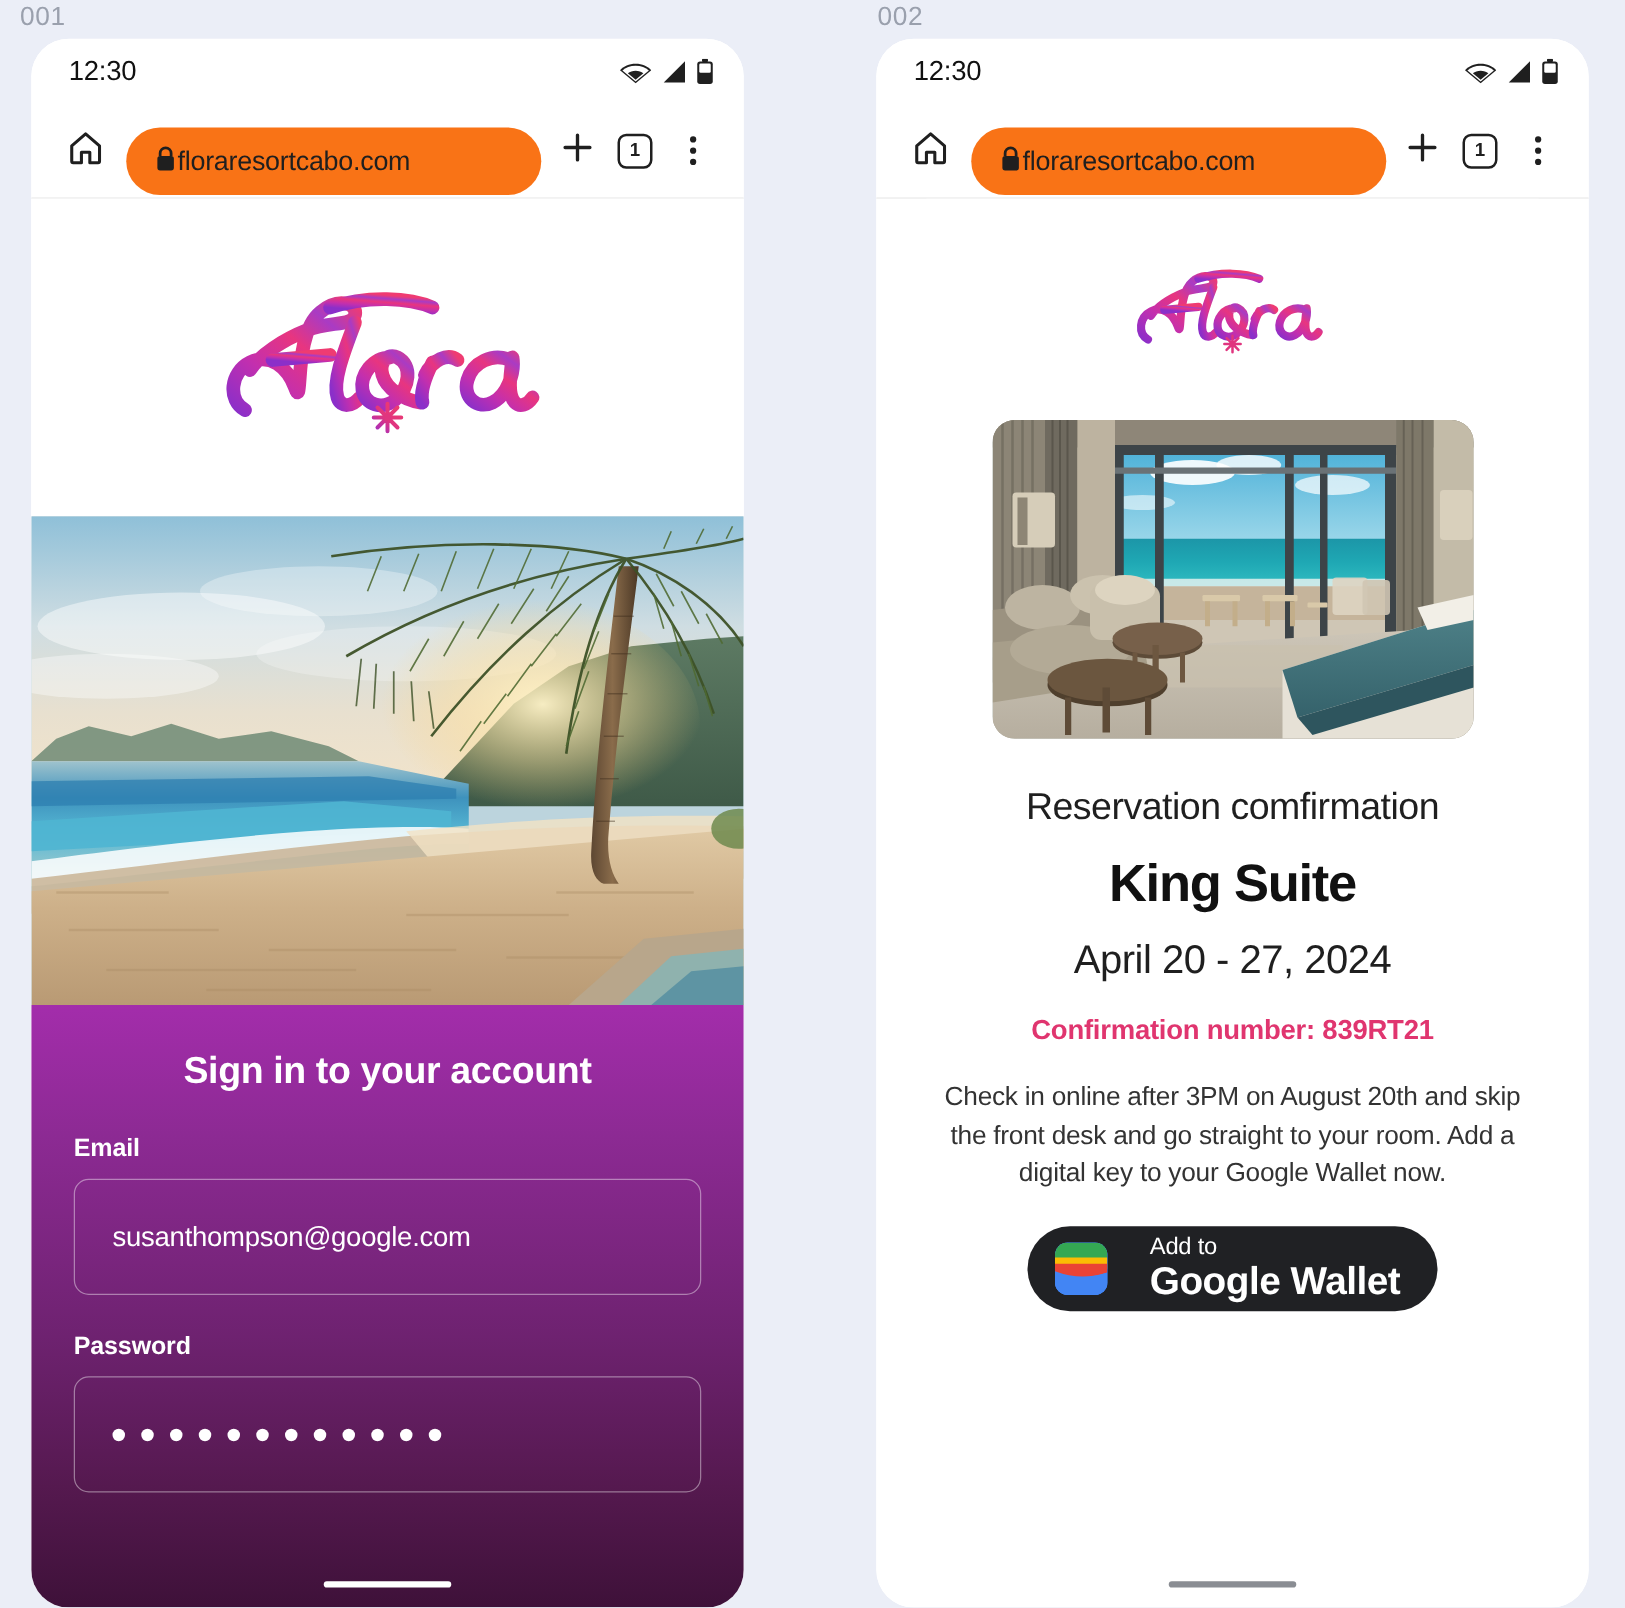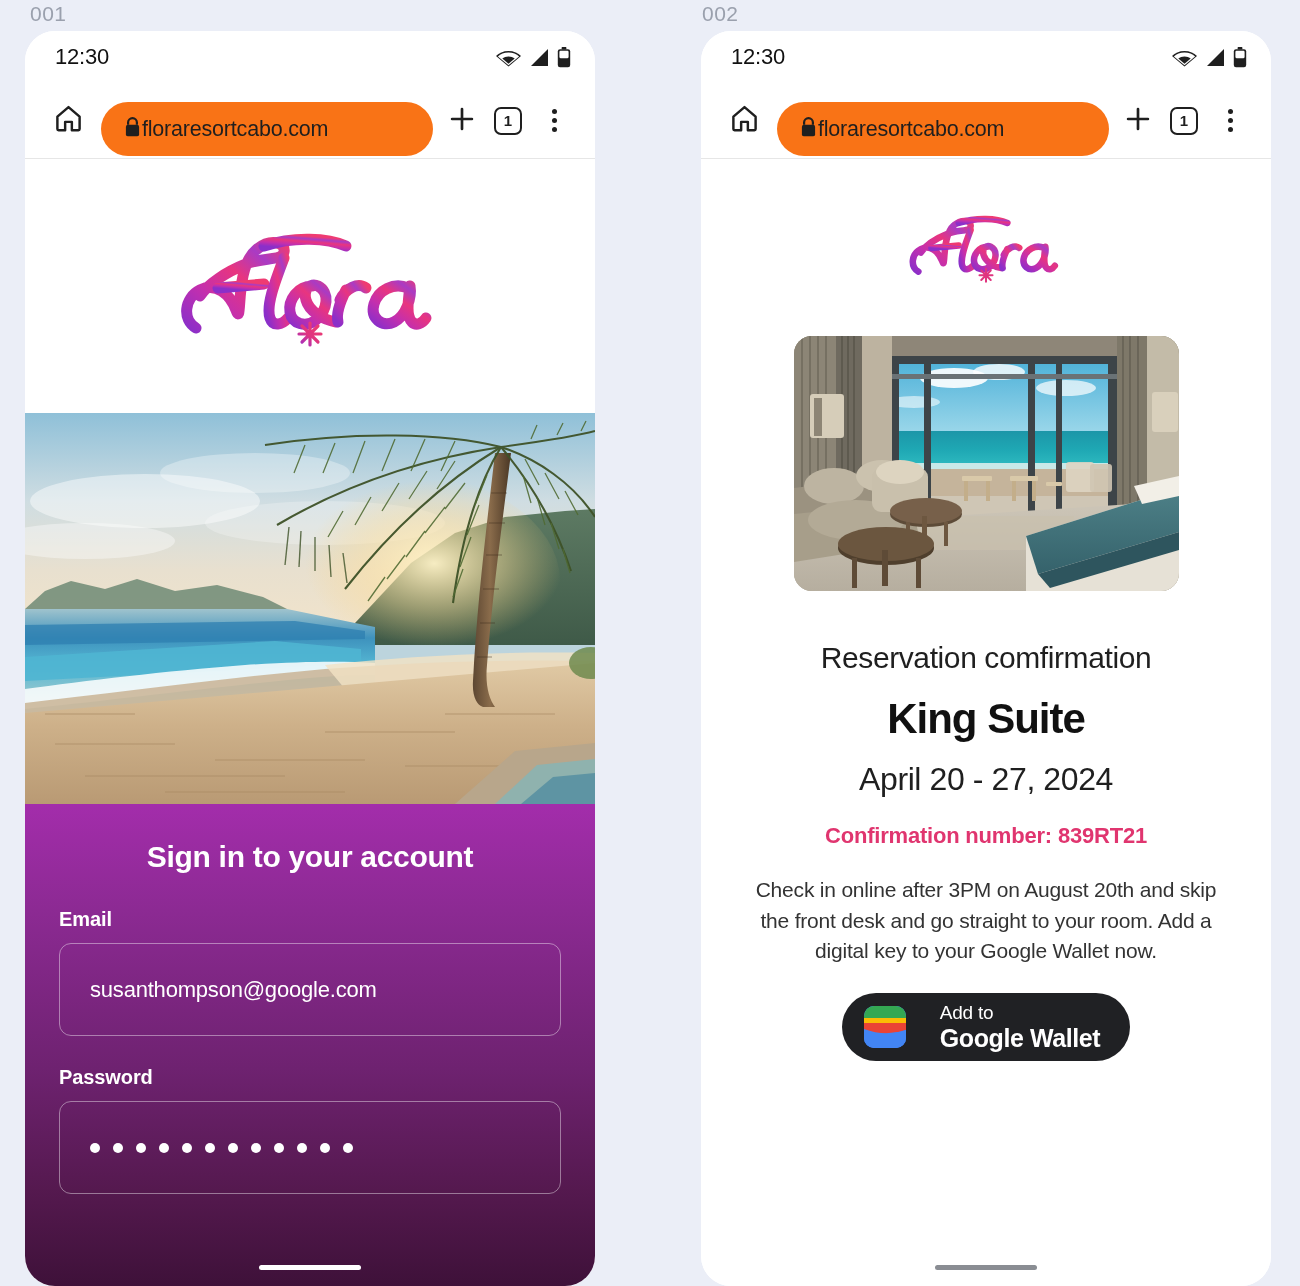--- a/index.html
+++ b/index.html
@@ -20,21 +20,21 @@
   }
 
   
   .frame-caption {
     position: absolute;
     font-size: 21px;
     color: #9aa0ad;
     letter-spacing: 0.5px;
     font-family: "Liberation Sans", sans-serif;
   }
-  #cap-1 { left: 30px; top: 2px; }
+  #cap-1 { left: 16px; top: 2px; }
   #cap-2 { left: 702px; top: 2px; }
 
   
   .phone {
     position: absolute;
     width: 570px;
     height: 1255px;
     background: #ffffff;
     border-radius: 30px;
     overflow: hidden;
@@ -209,21 +209,21 @@
     border-radius: 18px;
     overflow: hidden;
     position: relative;
     background: #cfd9da;
     margin-top: 2px;
     flex: 0 0 auto;
   }
   .room-photo svg { position: absolute; inset: 0; width: 100%; height: 100%; }
 
   .res-sub {
-    margin-top: 50px;
+    margin-top: 38px;
     font-size: 30px;
     color: #1f1f1f;
     letter-spacing: -0.4px;
     text-align: center;
   }
   .res-room {
     margin-top: 20px;
     font-size: 42px;
     font-weight: 700;
     color: #111;
@@ -269,21 +269,21 @@
   .wallet-icon {
     width: 42px; height: 42px;
     border-radius: 10px;
     overflow: hidden;
     flex: 0 0 auto;
     position: relative;
     background: #4285f4;
   }
   .wallet-text { text-align: left; line-height: 1.12; }
   .wallet-line1 { color: #ffffff; font-size: 19px; letter-spacing: -0.2px; }
-  .wallet-line2 { color: #ffffff; font-size: 25px; font-weight: 600; letter-spacing: -0.4px; text-align: right; }
+  .wallet-line2 { color: #ffffff; font-size: 31px; font-weight: 600; letter-spacing: -0.4px; text-align: right; }
 </style>
 </head>
 <body>
 
 <div class="board">
 
   <div class="frame-caption" id="cap-1">001</div>
   <div class="frame-caption" id="cap-2">002</div>
 
   <div class="phone" id="phone-1">

